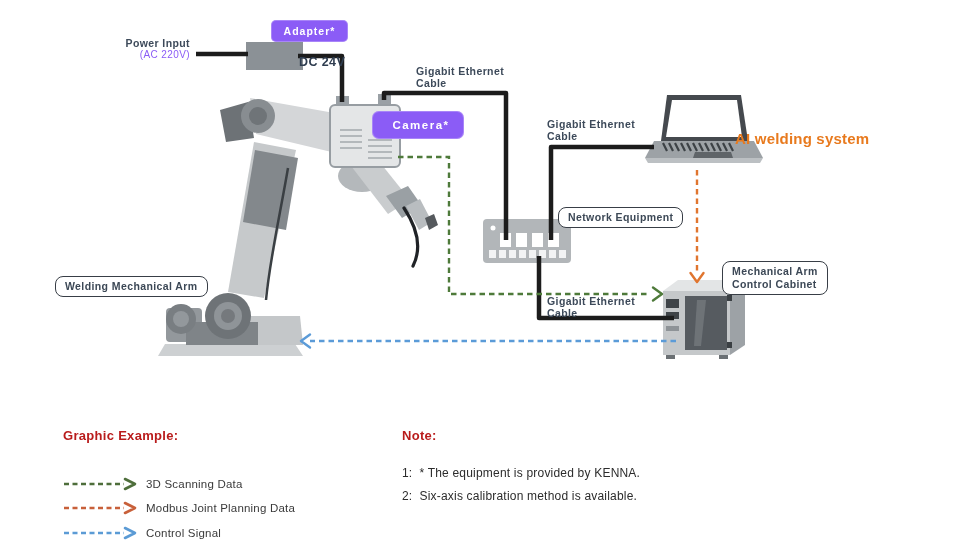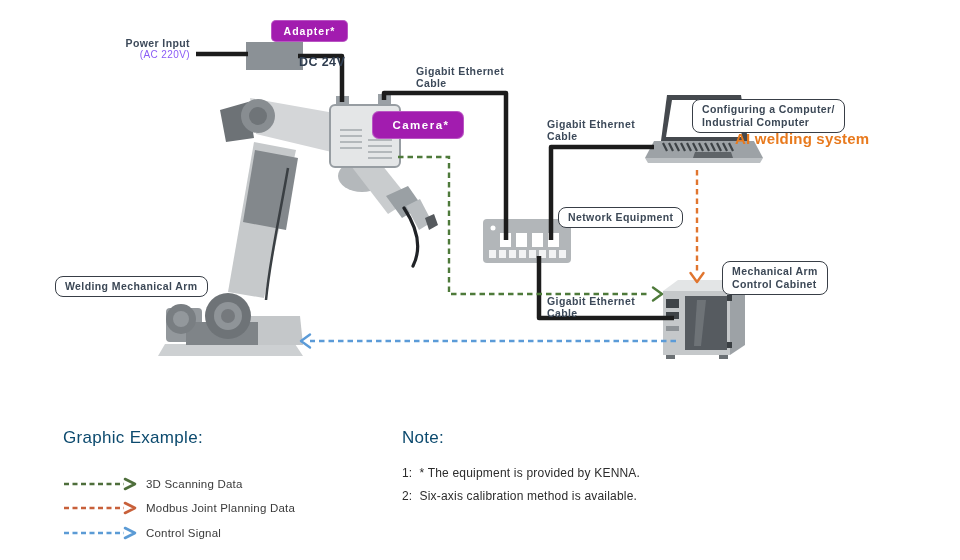--- a/index.html
+++ b/index.html
@@ -11,34 +11,34 @@
   .dlabel{color:#3d4a5a;font-weight:700;letter-spacing:.4px;line-height:1.18;}
   .power{left:86px;top:37px;width:104px;text-align:right;}
   .power .l1{font-size:10.5px;font-weight:600;}
   .power .l2{font-size:10px;font-weight:400;color:#8b5cf6;}
   .dc{left:299px;top:55px;font-size:12.5px;color:#2f3d50;}
   .gelabel{width:122px;font-size:10.5px;}
   #ge1{left:416px;top:65px;}
   #ge2{left:547px;top:118px;}
   #ge3{left:547px;top:295px;}
   
-  .badge{background:#a21caf;color:#fff;font-weight:700;border-radius:5px;text-align:center;
+  .badge{background:#8b5cf6;color:#fff;font-weight:700;border-radius:5px;text-align:center;
          box-shadow:0 0 0 1px rgba(255,255,255,.25) inset;}
   #adapter-badge{left:271px;top:20px;width:77px;height:22px;line-height:22px;font-size:10.5px;letter-spacing:1px;}
   #camera-badge{left:372px;top:111px;width:86px;height:28px;line-height:28px;font-size:11.5px;letter-spacing:1.5px;border-radius:7px;padding-left:6px;}
   
   .boxlabel{background:#fff;border:1.5px solid #383e46;border-radius:8px;padding:3px 9px;
             font-size:10.5px;font-weight:600;color:#3c4856;letter-spacing:.4px;line-height:1.22;}
   #arm-box{left:55px;top:276px;}
   #network-box{left:558px;top:207px;}
   #computer-box{left:692px;top:99px;}
   #cabinet-box{left:722px;top:261px;}
   #ai-label{left:735px;top:130px;font-size:15px;font-weight:700;color:#e87a1e;letter-spacing:.2px;}
   
-  .h-title{font-size:17px;font-weight:400;color:#0c4a6e;letter-spacing:.3px;}
+  .h-title{font-size:13px;font-weight:700;color:#b91c1c;letter-spacing:.3px;}
   #graphic-title{left:63px;top:428px;}
   #note-title{left:402px;top:428px;}
   .legend-row{left:62px;display:flex;align-items:center;}
   .legend-row span{font-size:11.5px;color:#3a3a3a;letter-spacing:.2px;}
   #lrow0{top:477px;} #lrow1{top:501px;} #lrow2{top:526px;}
   .note-line{left:402px;font-size:12px;color:#2c2c2c;white-space:pre;letter-spacing:.2px;}
   #nline0{top:466px;} #nline1{top:489px;} #nline2{top:513px;}
 </style>
 </head>
 <body>
@@ -159,24 +159,20 @@
   </div>
   <div class="abs dlabel gelabel" id="ge2">
     <div>Gigabit Ethernet</div>
     <div>Cable</div>
   </div>
   <div class="abs dlabel gelabel" id="ge3">
     <div>Gigabit Ethernet</div>
     <div>Cable</div>
   </div>
 
-  <div class="abs boxlabel" id="computer-box">
-    <div>Configuring a Computer/</div>
-    <div>Industrial Computer</div>
-  </div>
   <div class="abs" id="ai-label">AI welding system</div>
 
   <div class="abs boxlabel" id="network-box">Network Equipment</div>
 
   <div class="abs boxlabel" id="cabinet-box">
     <div>Mechanical Arm</div>
     <div>Control Cabinet</div>
   </div>
 
   <div class="abs boxlabel" id="arm-box">Welding Mechanical Arm</div>

